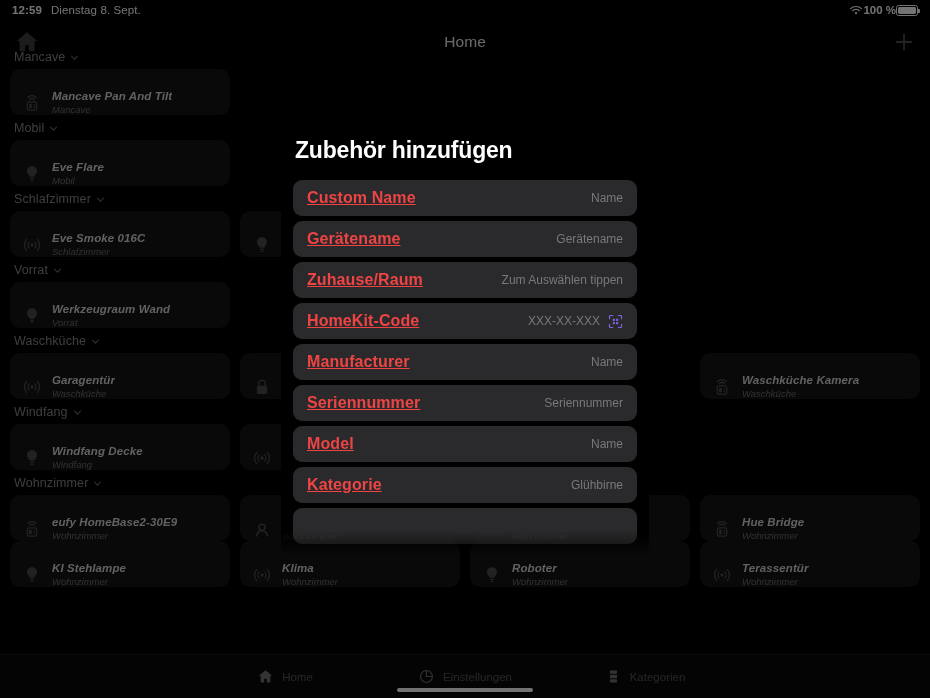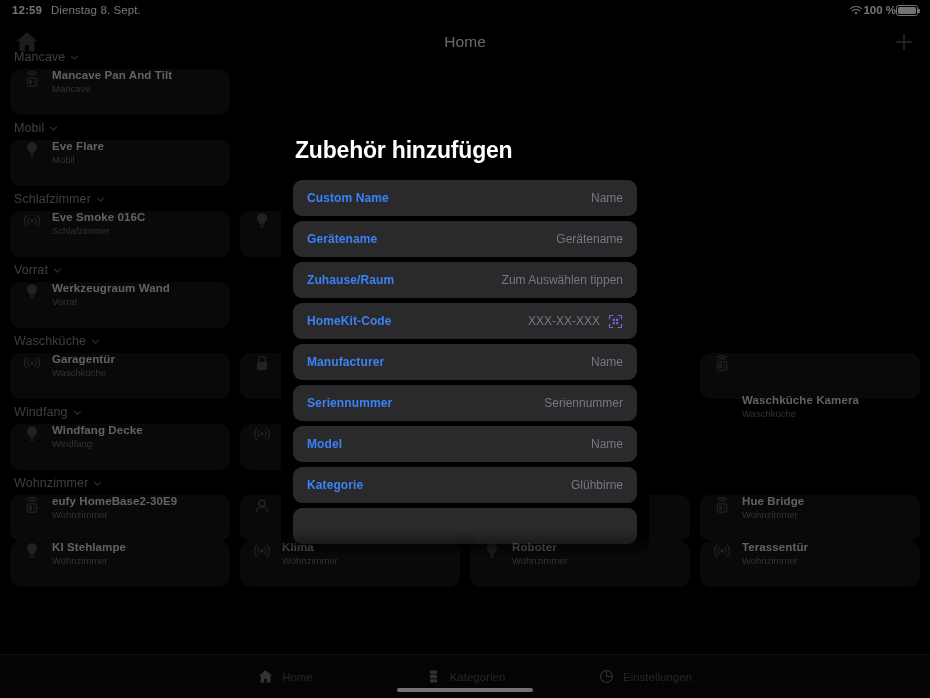--- a/index.html
+++ b/index.html
@@ -52,22 +52,23 @@
   .group-head {
     display:flex; align-items:center; gap:5px;
     font-size:12.5px; color:#8b8b90; padding:6px 4px 5px 4px; letter-spacing:.1px;
   }
   .group-head .chev { width:9px; height:9px; opacity:.75; }
 
   .row4 { display:flex; gap:10px; }
   .card {
     flex:1 1 0; min-width:0;
     background:#141414; border-radius:10px;
-    height:46px; display:flex; align-items:flex-start; gap:10px;
+    height:46px; display:flex; align-items:flex-end; gap:10px;
     padding:0 12px;
+    font-style:italic;
   }
   .card.ghost { background:transparent; }
   .card .ic { width:20px; height:22px; flex:0 0 20px; opacity:.42; }
   .card .txt { min-width:0; }
   .card .t1 {
     font-size:11.5px; font-weight:700; color:#d8d8dc;
     white-space:nowrap; overflow:hidden; text-overflow:ellipsis; letter-spacing:.1px;
   }
   .card .t2 {
     font-size:9.5px; color:#6e6e73; margin-top:2px;
@@ -109,21 +110,21 @@
   .sheet-save { font-size:13px; color:#6f6f75; letter-spacing:.1px; }
   .sheet-title {
     font-size:23px; font-weight:700; color:#fff;
     padding:6px 14px 16px 14px; letter-spacing:-.2px;
   }
   .fields { padding:0 12px; display:flex; flex-direction:column; gap:5px; }
   .field {
     height:36px; background:#2a2a2c; border-radius:9px;
     display:flex; align-items:center; padding:0 14px;
   }
-  .field .flabel { font-size:12px; font-weight:700; color:#3b82f6; letter-spacing:.1px; }
+  .field .flabel { font-size:16px; font-weight:700; color:#ef4444; letter-spacing:.1px;text-decoration:underline; }
   .field .fval {
     margin-left:auto; font-size:12px; color:#78787e;
     display:flex; align-items:center; gap:8px;
   }
   .qr { width:15px; height:15px; }
 </style>
 </head>
 <body>
 
 <div id="app">
@@ -512,29 +513,29 @@
 
   <div class="tabbar">
     <div class="tabitem">
       <svg viewBox="0 0 24 24">
         <path d="M12 3 2.5 11h2.6v9.5h5.1V15h3.6v5.5h5.1V11h2.6Z" fill="#8e8e93"></path>
       </svg>
       <span>Home</span>
     </div>
     <div class="tabitem">
       <svg viewBox="0 0 24 24">
+        <circle cx="12" cy="12" r="8.4" fill="none" stroke="#8e8e93" stroke-width="1.6"></circle>
+        <path d="M12 3.6v8.4h8.4" fill="none" stroke="#8e8e93" stroke-width="1.6"></path>
+      </svg>
+      <span>Einstellungen</span>
+    </div>
+    <div class="tabitem">
+      <svg viewBox="0 0 24 24">
         <rect x="7" y="3.5" width="10" height="4.6" rx="1" fill="#8e8e93"></rect>
         <rect x="7" y="9.7" width="10" height="4.6" rx="1" fill="#8e8e93"></rect>
         <rect x="7" y="15.9" width="10" height="4.6" rx="1" fill="#8e8e93"></rect>
       </svg>
       <span>Kategorien</span>
     </div>
-    <div class="tabitem">
-      <svg viewBox="0 0 24 24">
-        <circle cx="12" cy="12" r="8.4" fill="none" stroke="#8e8e93" stroke-width="1.6"></circle>
-        <path d="M12 3.6v8.4h8.4" fill="none" stroke="#8e8e93" stroke-width="1.6"></path>
-      </svg>
-      <span>Einstellungen</span>
-    </div>
   </div>
   <div class="homeindicator"></div>
 
 </div>
 
 </body></html>

